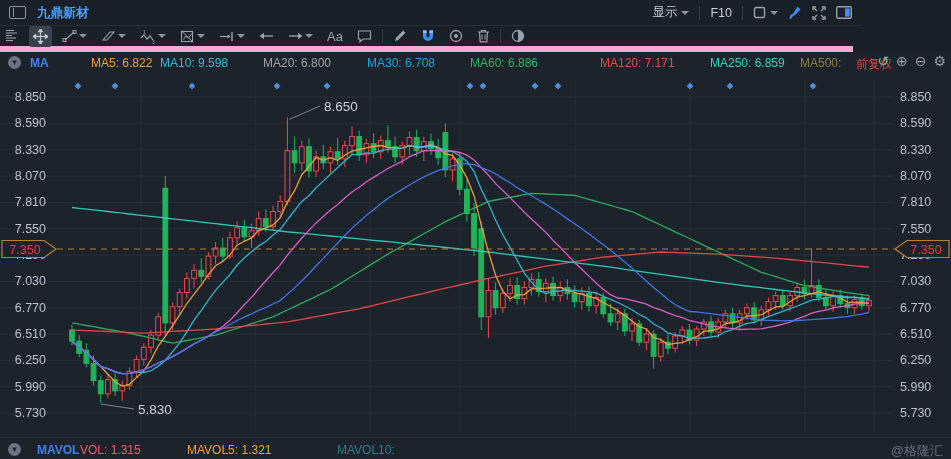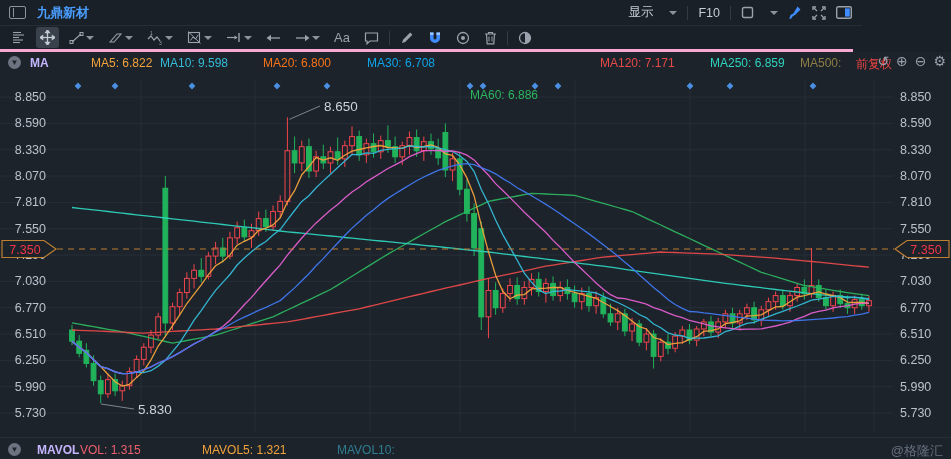--- a/index.html
+++ b/index.html
@@ -11,36 +11,36 @@
     margin-left:9px; position:relative; }
   .layout-ico::after { content:""; position:absolute; left:3px; top:1px; bottom:1px;
     width:1px; background:#8a939e; }
   .stock-name { color:#4a9eff; font-size:13px; font-weight:bold; margin-left:11px; }
   .tabs { display:flex; align-items:center; margin-left:15px; }
   .tab { color:#c6cdd5; font-size:13px; padding:3px 8px; margin-right:7px;
     border-radius:3px; cursor:pointer; white-space:nowrap; }
   .tab.active { background:#3a434e; color:#fff; }
   .topbar-right { margin-left:auto; display:flex; align-items:center; gap:10px;
     padding-right:10px; }
-  .tb-txt { color:#c6cdd5; font-size:12.5px; display:flex; align-items:center; gap:16px; }
+  .tb-txt { color:#c6cdd5; font-size:12.5px; display:flex; align-items:center; gap:4px; }
   .vdiv { width:1px; height:14px; background:#333b45; }
   .caret { width:0; height:0; border-left:4px solid transparent;
     border-right:4px solid transparent; border-top:4px solid #8a939e; display:inline-block; }
   .toolbar { position:absolute; top:26px; left:0; width:853px; height:26px;
-    background:#1a2027; border-bottom:3px solid #f9a8d4; display:flex; align-items:center;
-    padding-left:8px; }
+    background:#1a2027; border-bottom:6px solid #f9a8d4; display:flex; align-items:center;
+    padding-left:1px; }
   .tool { display:flex; align-items:center; gap:2px; padding:3px 4px; margin-right:6px;
     border-radius:3px; cursor:pointer; color:#9aa3ad; font-size:12px; }
   .tool.active { background:#39424c; }
   .tool svg { display:block; }
   .chart { position:absolute; top:52px; left:0; width:951px; height:385px; background:#1d232b; }
   #chart-svg { position:absolute; inset:0; }
   .ma-row { position:absolute; top:0; left:0; width:951px; height:20px; font-size:12px; }
   .ma-item { position:absolute; top:4px; white-space:nowrap; }
-  .ind-label { position:absolute; top:4px; color:#c4b5fd; font-weight:bold; font-size:12px; }
+  .ind-label { position:absolute; top:4px; color:#3b82f6; font-weight:bold; font-size:12px; }
   .collapse { position:absolute; left:8px; top:4px; width:13px; height:13px; border-radius:50%;
     background:#6b7480; color:#1d232b; font-size:8px; line-height:13px; text-align:center; }
   .ma-tools { position:absolute; right:5px; top:1px; color:#98a1ab; font-size:14px;
     display:flex; gap:7px; font-family:"DejaVu Sans", sans-serif; }
   .ma-tools span { cursor:pointer; }
   .volrow { position:absolute; top:437px; left:0; width:951px; height:22px;
     background:#1d232b; border-top:1px solid #272e36; font-size:12px; }
   .volrow .ind-label { top:5px;padding-left:7px; }
   .volrow .collapse { top:5px; }
   .volrow .ma-item { top:5px; }
@@ -499,40 +499,40 @@
       <text x="324" y="111" fill="#c9d2da" font-size="13.5">8.650</text>
       <polyline points="100.72,403.94863999999995 134,409" fill="none" stroke="#7d868f" stroke-width="1"></polyline>
       <text x="138" y="414" fill="#c9d2da" font-size="13.5">5.830</text>
     </svg>
   <div class="ma-row">
     <div class="collapse">▼</div>
     <div class="ind-label" style="left:30px">MA</div>
     <div id="ma-items">
         <div class="ma-item" style="left: 75px; color: rgb(242, 163, 60); margin-left: 16px;">MA5: 6.822</div>
         <div class="ma-item" style="left: 160px; color: rgb(53, 188, 216);">MA10: 9.598</div>
-        <div class="ma-item" style="left: 263px; color: #f97316;">MA20: 6.800</div>
+        <div class="ma-item" style="left: 263px; color: #a3a3a3;">MA20: 6.800</div>
         <div class="ma-item" style="left: 367px; color: #0ea5e9;">MA30: 6.708</div>
-        <div class="ma-item" style="left: 470px; color: rgb(44, 180, 95); margin-top: 32px;">MA60: 6.886</div>
+        <div class="ma-item" style="left: 470px; color: rgb(44, 180, 95);">MA60: 6.886</div>
         <div class="ma-item" style="left: 600px; color: rgb(232, 74, 74);">MA120: 7.171</div>
         <div class="ma-item" style="left: 710px; color: rgb(46, 211, 189);">MA250: 6.859</div>
         <div class="ma-item" style="left: 800px; color: rgb(143, 127, 69);">MA500:</div>
       </div>
     <div class="ma-item" id="adjust-label" style="left: 856px; color: #ef4444;">前复权</div>
     <div class="ma-tools">
       <span>↺</span>
       <span>⊕</span>
       <span>⊖</span>
       <span>⚙</span>
     </div>
   </div>
 </div>
 
 <div class="volrow">
   <div class="collapse">▼</div>
   <div class="ind-label" style="left:30px">MAVOL</div>
   <div id="vol-items">
       <div class="ma-item" style="left: 80px; color: rgb(239, 95, 109); text-align: right;">VOL: 1.315</div>
-      <div class="ma-item" style="left: 202px; color: rgb(242, 163, 60);">MAVOL5: 1.321</div>
+      <div class="ma-item" style="left: 187px; color: rgb(242, 163, 60);">MAVOL5: 1.321</div>
       <div class="ma-item" style="left: 337px; color: rgb(47, 126, 144);">MAVOL10:</div>
       <div class="ma-item" style="left: 448px; color: rgb(143, 77, 138); margin-top: 18px;">MAVOL20:</div>
     </div>
   <div class="watermark">@格隆汇</div>
 </div>
 
 </body></html>

